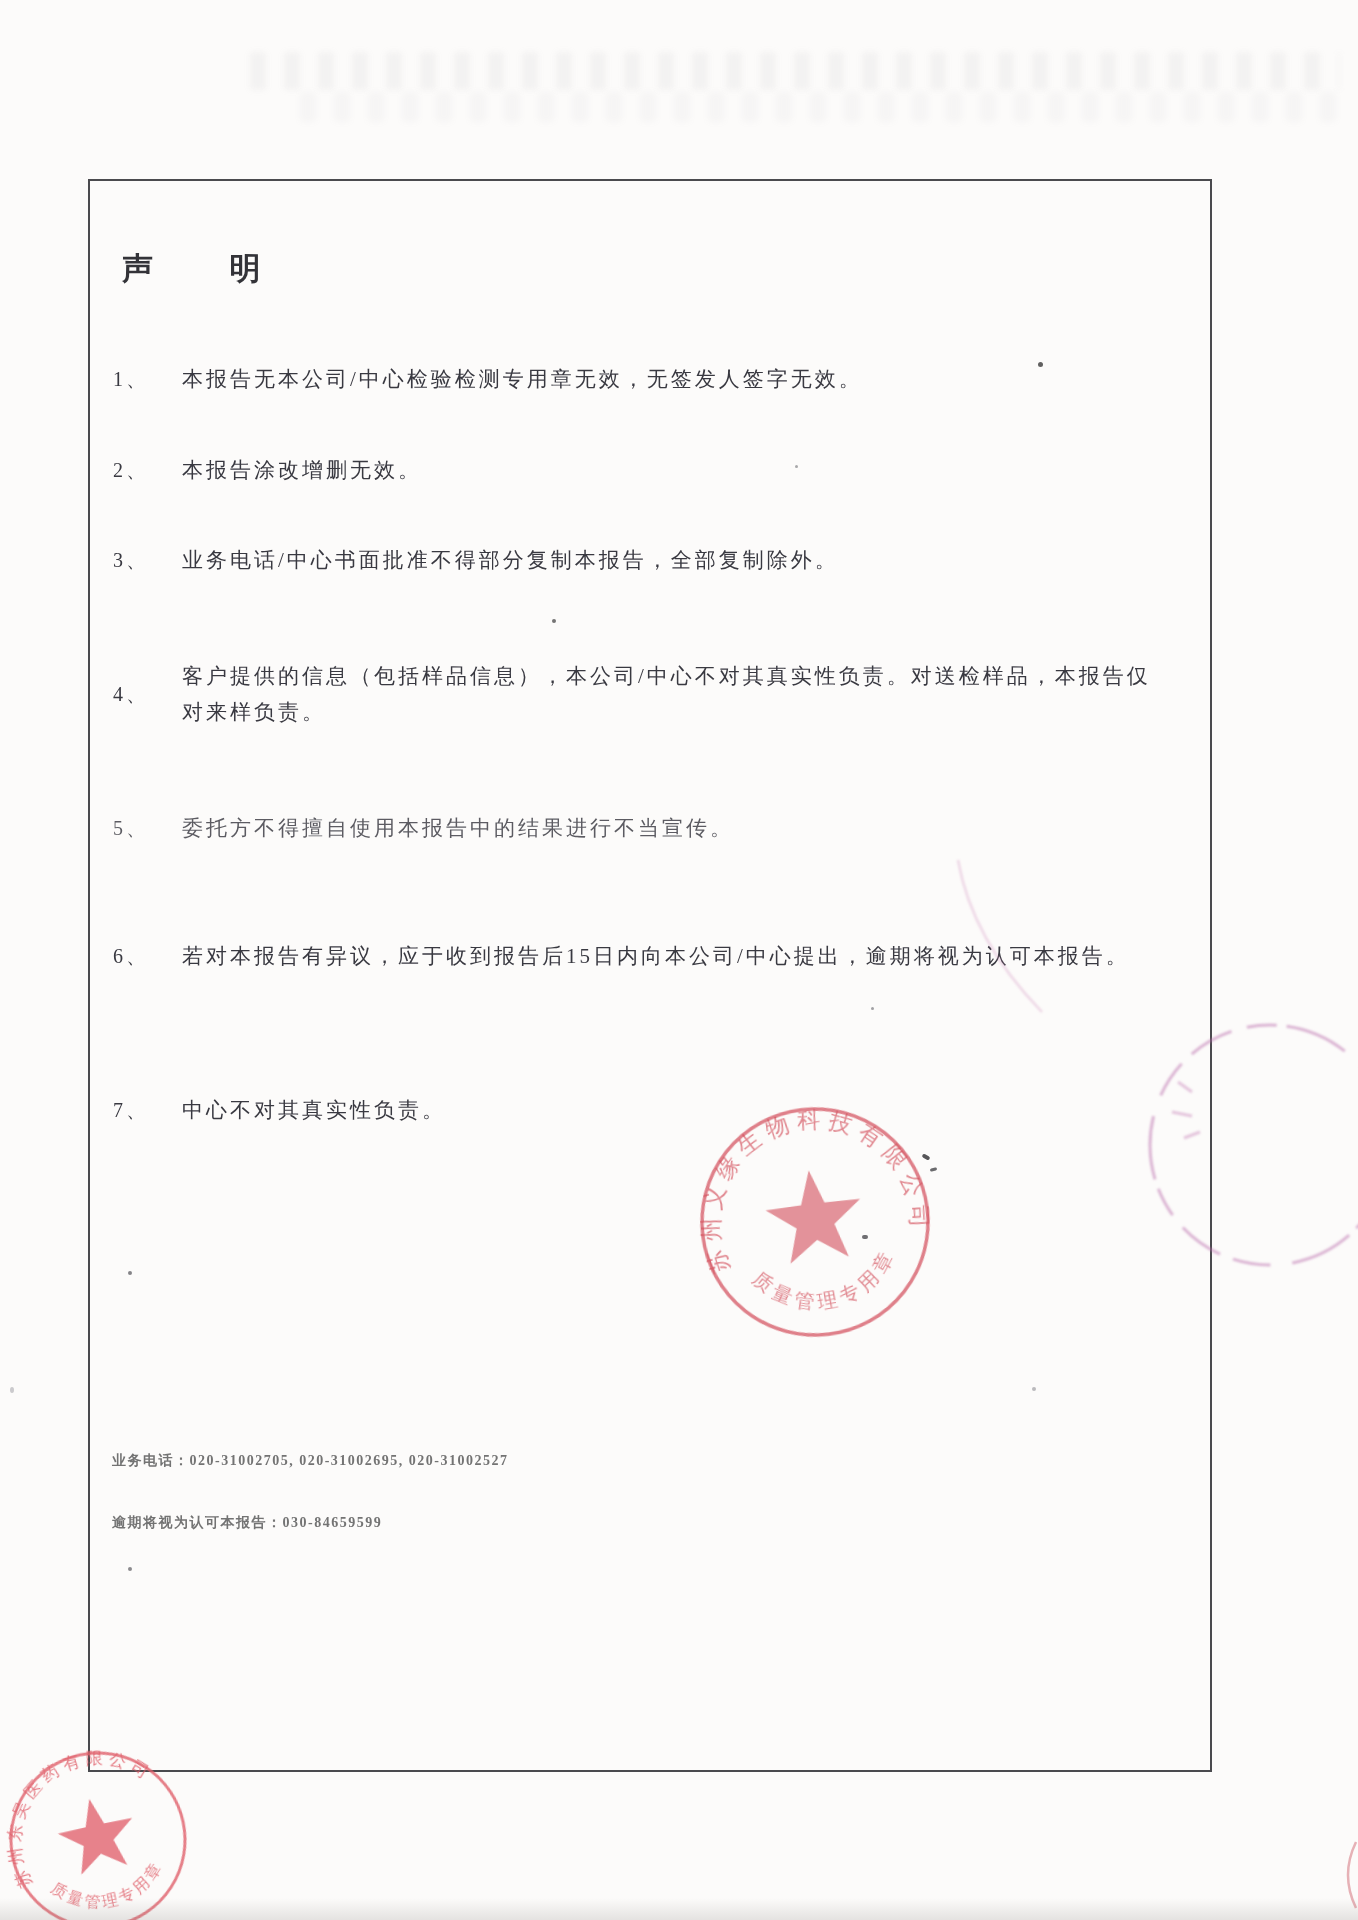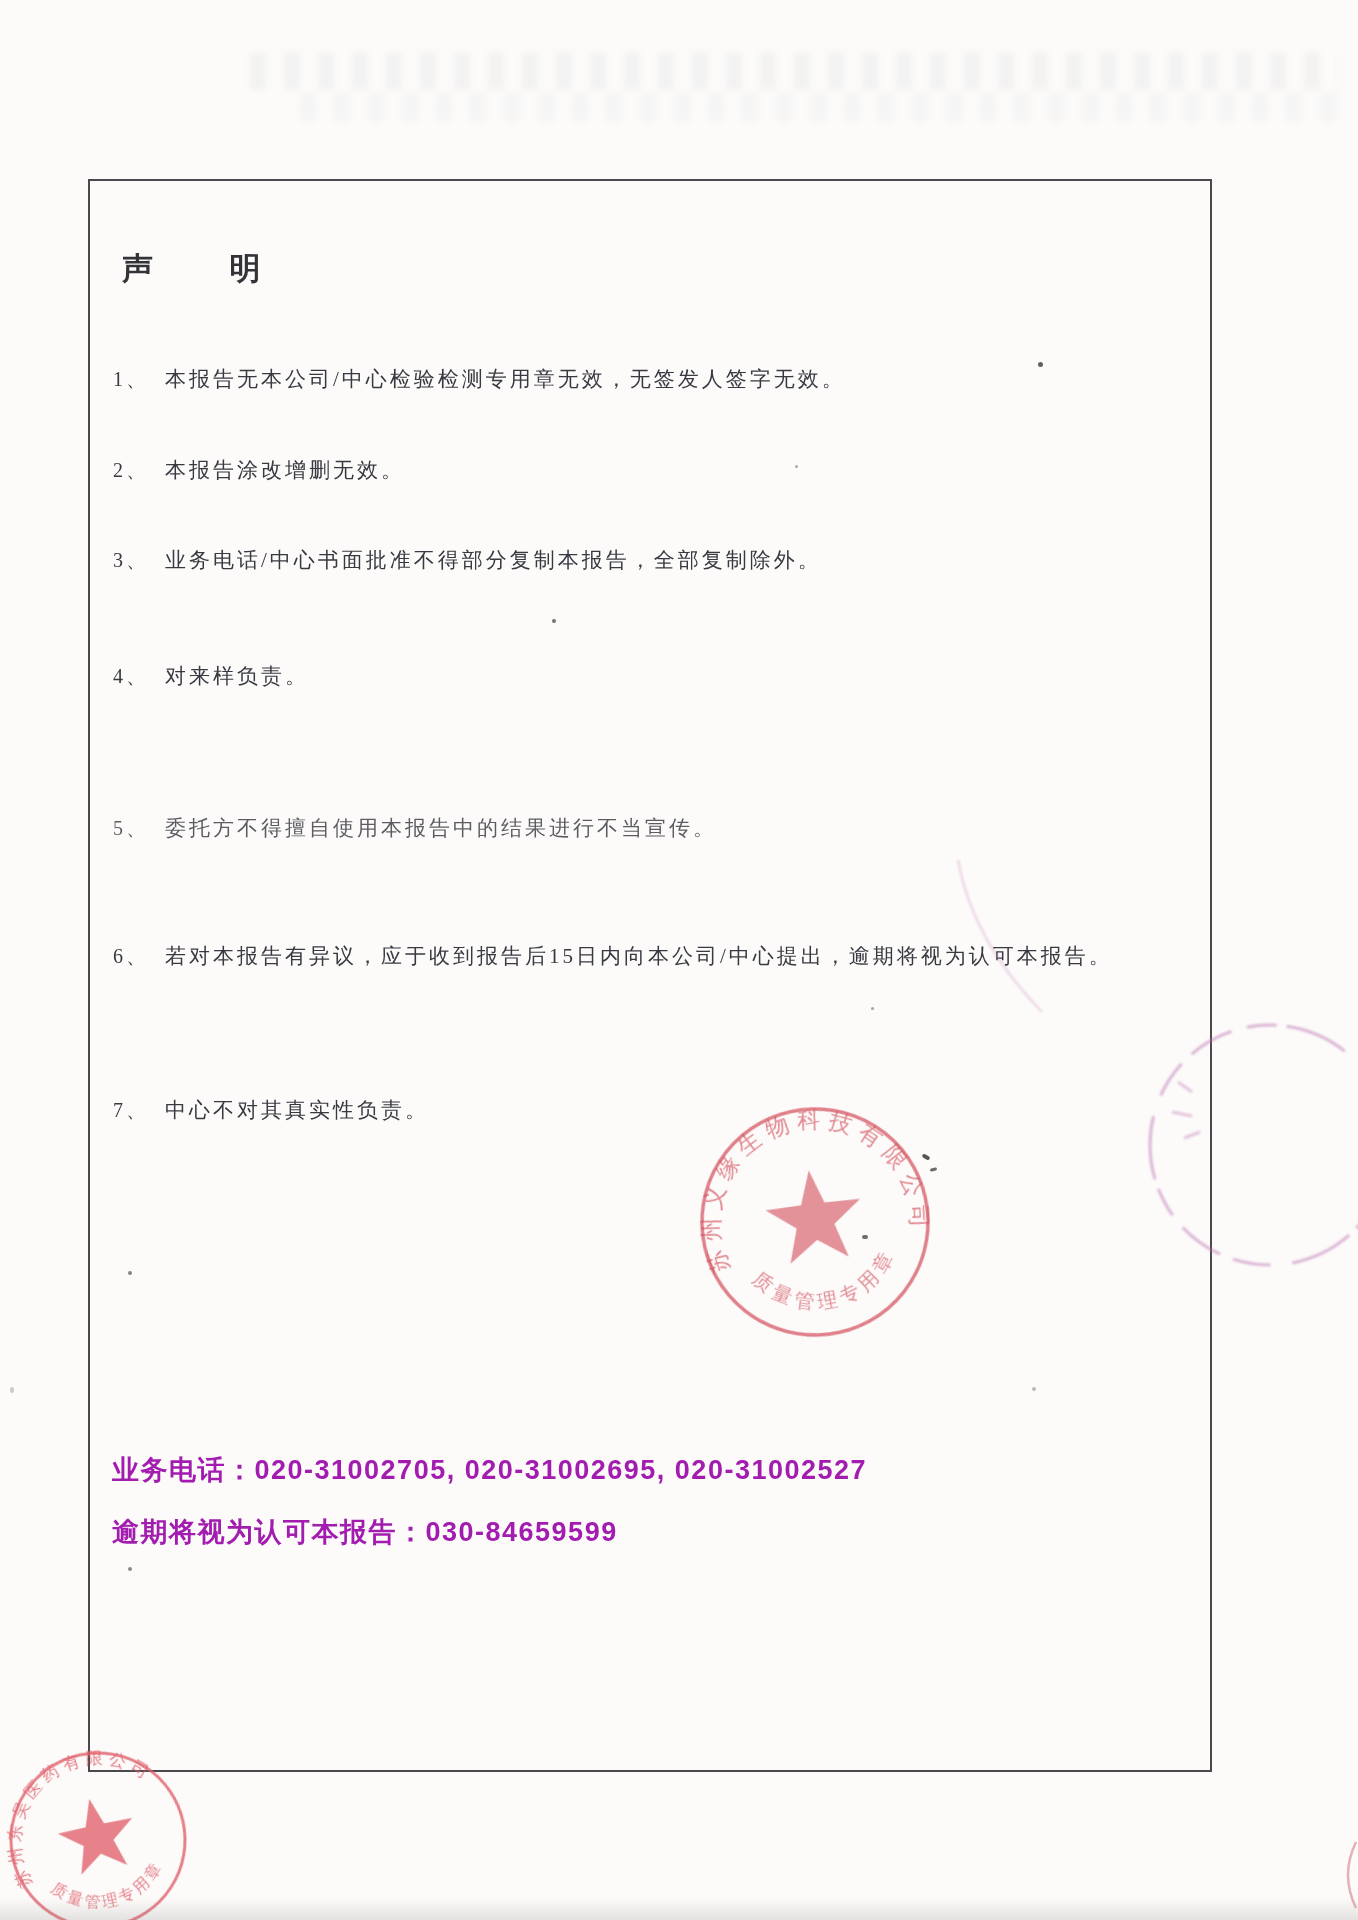--- a/index.html
+++ b/index.html
@@ -25,26 +25,26 @@
     position:absolute;left:88px;top:248px;width:1120px;
     text-align:left;font-size:31px;font-weight:bold;letter-spacing:34px;
     text-indent:34px;color:#333338;
     font-family:"Liberation Sans","DejaVu Sans",sans-serif;
   }
   .item{
     position:absolute;left:113px;display:flex;align-items:center;width:1105px;
     font-size:21px;line-height:36px;letter-spacing:3px;color:#393941;
   }
   .item .num{flex:0 0 52px;font-size:20px;}
-  .item .itext{flex:1;}
+  .item .itext{flex:1;margin-left:17px;}
   .item.faded{filter:blur(0.55px);opacity:.82;}
   .footer-line{
     position:absolute;left:112px;
-    font-family:Liberation Sans, sans-serif;
-    font-weight:bold;font-size:27px;letter-spacing:1.5px;color:#a21caf;
+    font-family:Liberation Serif, serif;
+    font-weight:bold;font-size:14px;letter-spacing:1.5px;color:#737373;
   }
   .stamp{position:absolute;pointer-events:none;}
   .speck{position:absolute;border-radius:50%;pointer-events:none;}
   .bottom-strip{
     position:absolute;left:0;bottom:0;width:100%;height:22px;
     background:linear-gradient(180deg, rgba(0,0,0,0) 0%, rgba(120,115,110,.18) 100%);
     pointer-events:none;
   }
 </style>
 </head>
@@ -74,20 +74,21 @@
 <div class="item" style="top:542px">
   <span class="num">3、</span>
   <div class="itext">
       <div>业务电话/中心书面批准不得部分复制本报告，全部复制除外。</div>
     </div>
 </div>
 
 <div class="item" style="top:658px">
   <span class="num">4、</span>
   <div class="itext">
+    <div>客户提供的信息（包括样品信息），本公司/中心不对其真实性负责。对送检样品，本报告仅</div>
     <div>对来样负责。</div>
   </div>
 </div>
 
 <div class="item faded" style="top:810px">
   <span class="num">5、</span>
   <div class="itext">
       <div>委托方不得擅自使用本报告中的结果进行不当宣传。</div>
     </div>
 </div>

